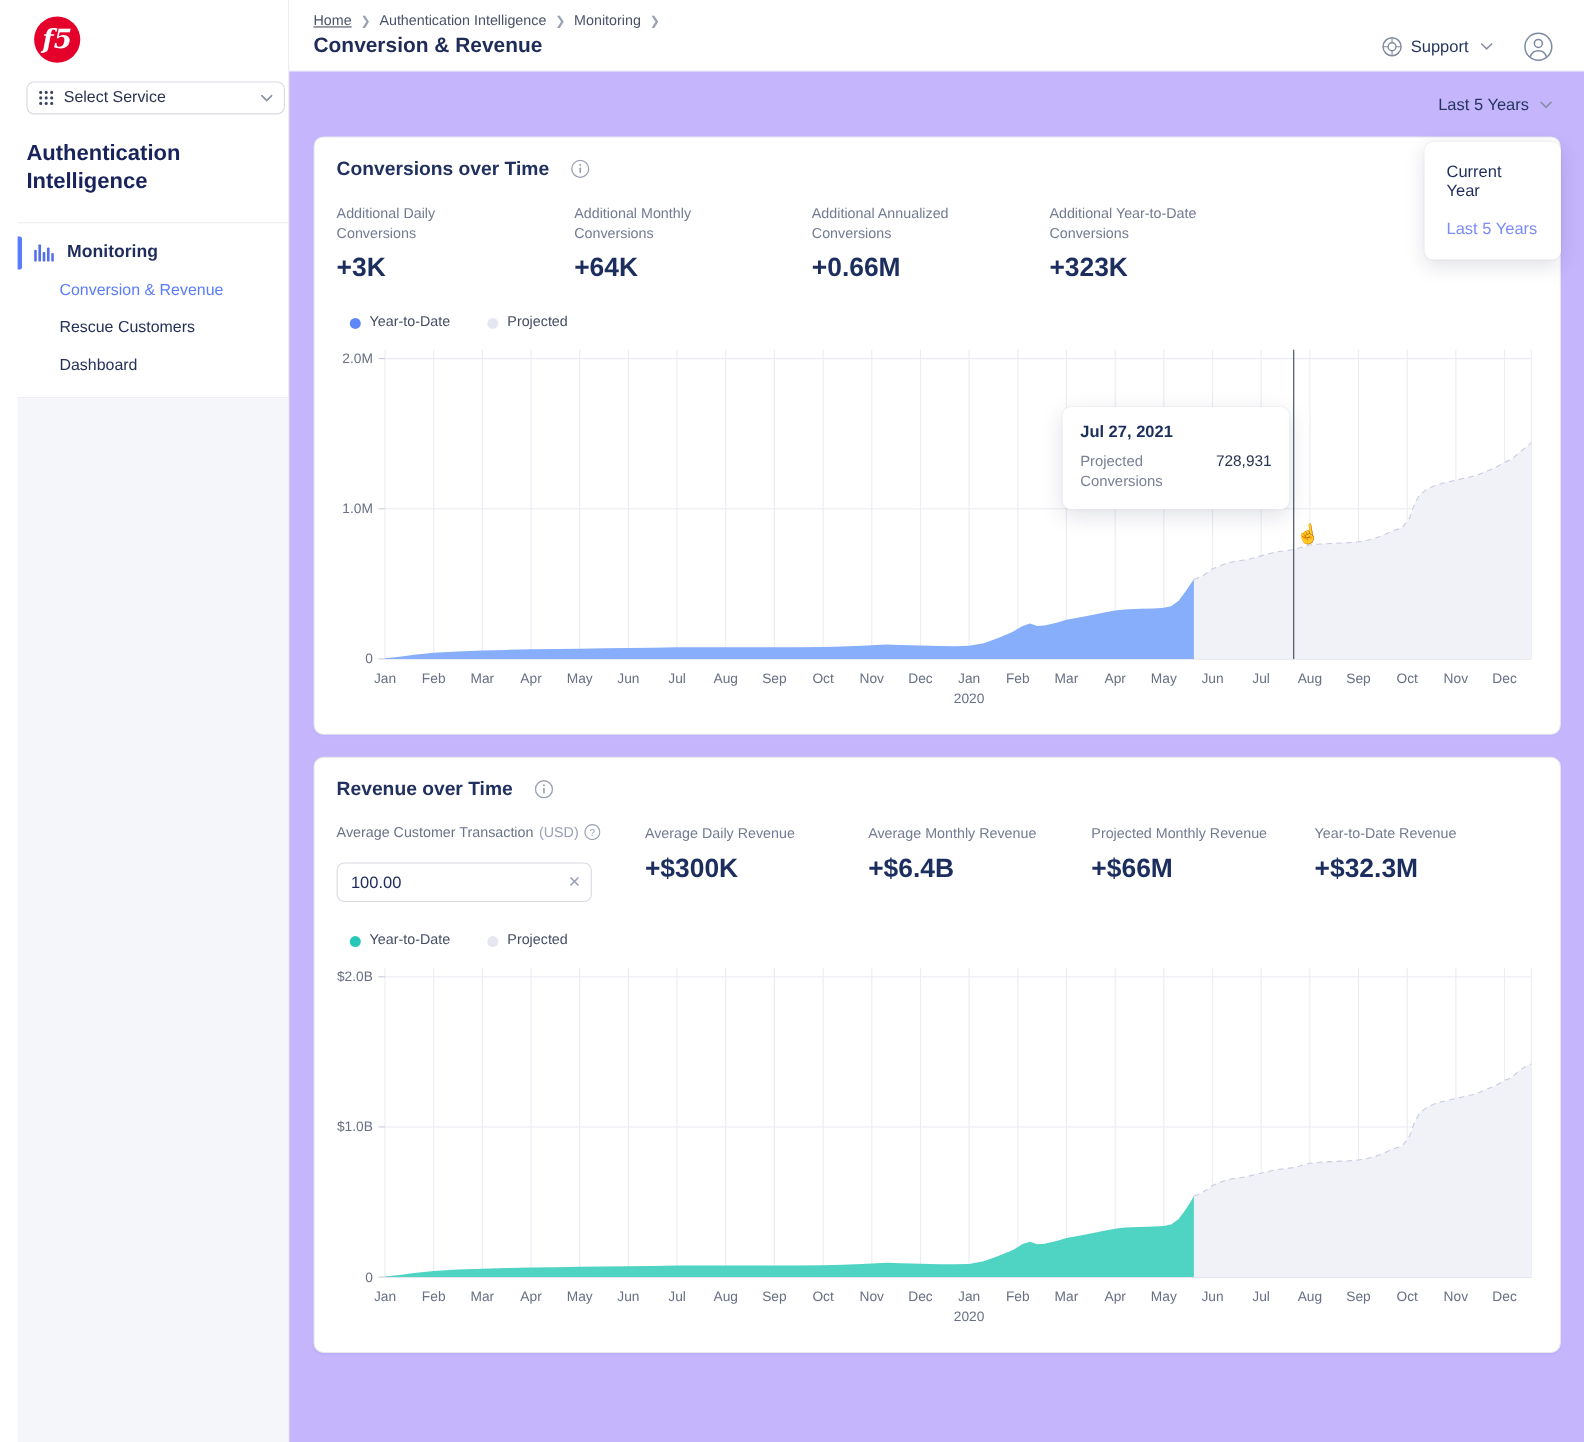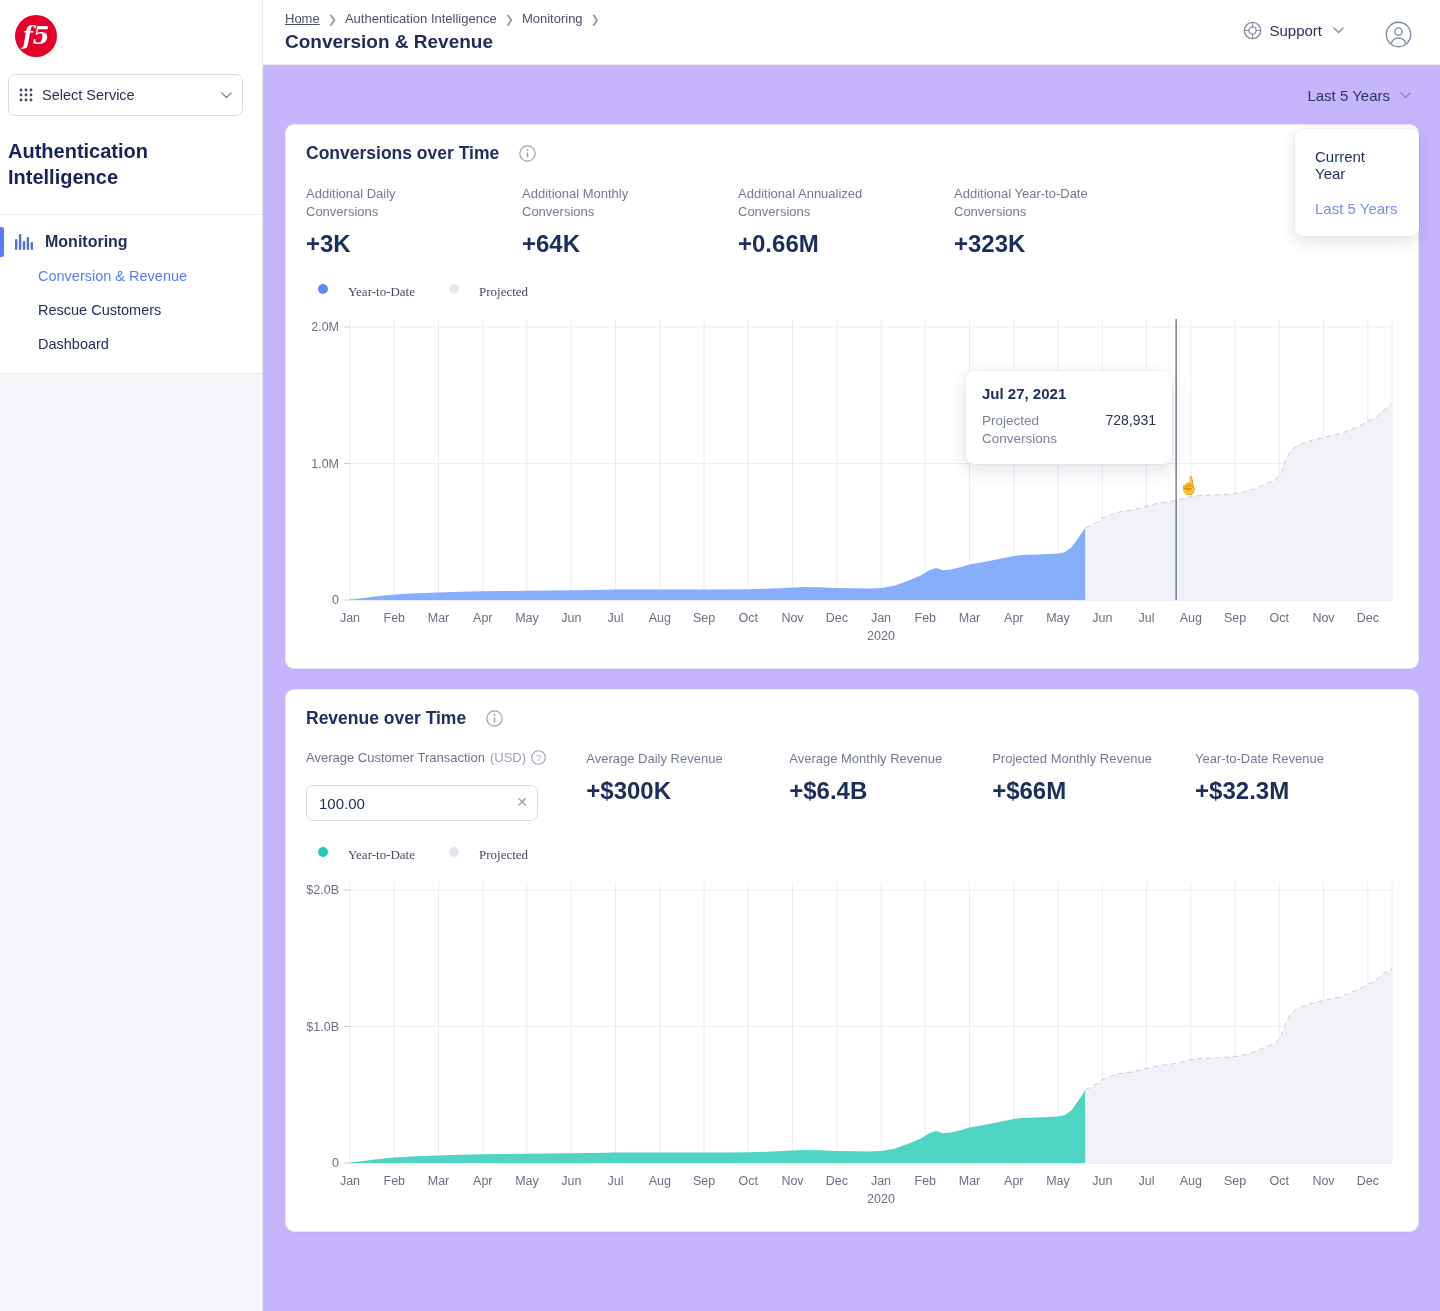--- a/index.html
+++ b/index.html
@@ -1,41 +1,41 @@
 <!DOCTYPE html>
 <html><head>
 <meta charset="utf-8">
 <style>
   * { margin:0; padding:0; box-sizing:border-box; }
   html,body { width:1440px; height:1311px; font-family:"Liberation Sans", sans-serif; background:#f6f7fa; color:#1f2d5c; }
   .app { display:flex; width:1440px; height:1311px; }
 
   
-  aside { width:263px; background:#fff; border-right:1px solid #e8e9f0; display:flex; flex-direction:column; flex-shrink:0; }
+  aside { width:263px; background:#fff; border-right:1px solid #e8e9f0; display:flex; flex-direction:column; flex-shrink:0;padding-left:16px; }
   .logo { width:42px; height:42px; margin:15px 0 0 15px; background:#e4002b; border-radius:50%; display:flex; align-items:center; justify-content:center; cursor:pointer; }
   .logo span { color:#fff; font-family:"DejaVu Serif", serif; font-style:italic; font-weight:bold; font-size:24px; margin-top:-2px; }
-  .select-service { margin:17px 8px 0 8px; width:235px; height:42px; background:#fff; border:1px solid #d8dae2; border-radius:7px; display:flex; align-items:center; gap:9px; padding:0 10px; font-size:14.5px; color:#2a3350; cursor:pointer; }
+  .select-service { margin:17px 8px 0 8px; width:235px; height:30px; background:#fff; border:1px solid #d8dae2; border-radius:7px; display:flex; align-items:center; gap:9px; padding:0 10px; font-size:14.5px; color:#2a3350; cursor:pointer; }
   .select-service .spacer { flex:1; }
   .product-title { font-size:20px; line-height:26px; font-weight:bold; color:#18235c; margin:22px 8px 0 8px; }
   .nav-block { margin-top:24px; border-top:1px solid #ededf2; border-bottom:1px solid #ededf2; padding:10px 0 12px 0; }
   .nav-head { position:relative; display:flex; align-items:center; gap:12px; padding:8px 0 8px 15px; font-size:16px; font-weight:600; color:#1f2d5c; cursor:pointer; }
   .nav-head .accent { position:absolute; left:0; top:2px; bottom:2px; width:4px; background:#5b7cfa; border-radius:0 2px 2px 0; }
   .sub-item { display:block; padding:9px 0 9px 38px; font-size:14.5px; color:#24305a; text-decoration:none; cursor:pointer; }
   .sub-item.active { color:#5b7cfa; }
   .side-rest { flex:1; background:#f5f6f9; }
 
   
   .main { flex:1; display:flex; flex-direction:column; min-width:0; }
   header { background:#fff; height:65px; padding:11px 28px 0 22px; border-bottom:1px solid #eceef3; display:flex; justify-content:space-between; }
   .crumbs { font-size:13px; color:#4a5268; display:flex; align-items:flex-end; gap:8px; }
   .crumbs a { color:#4a5268; text-decoration:none; cursor:pointer; }
   .crumbs a.underlined { text-decoration:underline; }
   .crumb-sep { color:#9aa1b5; font-size:11px; }
   .page-title { font-size:19px; font-weight:600; color:#1e2c57; margin-top:5px; }
-  .header-right { display:flex; align-items:flex-start; gap:41px; padding-top:10px; }
+  .header-right { display:flex; align-items:center; gap:28px; padding-top:10px; }
   .support { display:flex; align-items:center; gap:7px; font-size:15px; color:#27355e; cursor:pointer; }
   .avatar-btn { cursor:pointer; display:flex; }
 
   .content { position:relative; flex:1; background:#c4b5fd; padding:0 21px 0 22px; }
   .range-row { display:flex; justify-content:flex-end; padding:22px 8px 20px 0; }
   .range-trigger { display:flex; align-items:center; gap:10px; font-size:15px; color:#27355e; background:none; border:none; cursor:pointer; font-family:inherit; }
   .range-menu { position:absolute; top:64px; right:21px; width:124px; background:#fff; border-radius:8px; box-shadow:0 5px 18px rgba(22,32,72,.13), 0 0 0 1px rgba(22,32,72,.03); padding:10px 0; z-index:20; }
   .range-menu .opt { padding:9px 20px; font-size:15px; color:#1f2d5c; cursor:pointer; }
   .range-menu .opt.selected { color:#7b8bf5; }
 
@@ -52,21 +52,21 @@
   .rev-stats .stat .lbl { width:175px; }
 
   .input-group { width:297px; }
   .input-label { font-size:13px; color:#6b7389; display:flex; align-items:center; gap:5px; }
   .input-label .unit { color:#9aa1b5; }
   .txn-box { margin-top:20px; position:relative; width:232px; }
   .txn-box input { width:232px; height:36px; border:1px solid #d8dae2; border-radius:7px; padding:0 30px 0 12px; font-size:15px; color:#1f2d5c; font-family:inherit; }
   .clear-x { position:absolute; right:10px; top:9px; color:#9aa1b5; font-size:14px; cursor:pointer; }
 
   .legend { display:flex; align-items:center; gap:34px; margin-top:26px; padding-left:12px; }
-  .legend .item { display:flex; align-items:flex-start; gap:20px; font-size:13px; color:#454d63; cursor:pointer;font-family:Liberation Serif, serif; }
+  .legend .item { display:flex; align-items:flex-end; gap:8px; font-size:13px; color:#454d63; cursor:pointer; }
   .dot { width:10px; height:10px; border-radius:50%; }
   .dot-blue { background:#5f87f8; }
   .dot-teal { background:#27c8b8; }
   .dot-proj { background:#e6e6f3; }
 
   .chart-wrap { position:relative; margin-top:12px; }
   svg text.ax { font-size:12.5px; fill:#697085; font-family:"Liberation Sans", sans-serif; }
 
   .tooltip { position:absolute; left:660px; top:59px; width:206px; background:#fff; border-radius:8px; box-shadow:0 6px 20px rgba(22,32,72,.13), 0 0 0 1px rgba(22,32,72,.03); padding:14px 16px 16px 16px; z-index:5; }
   .tooltip .tt-date { font-size:15px; font-weight:bold; color:#1b2e5e; }

